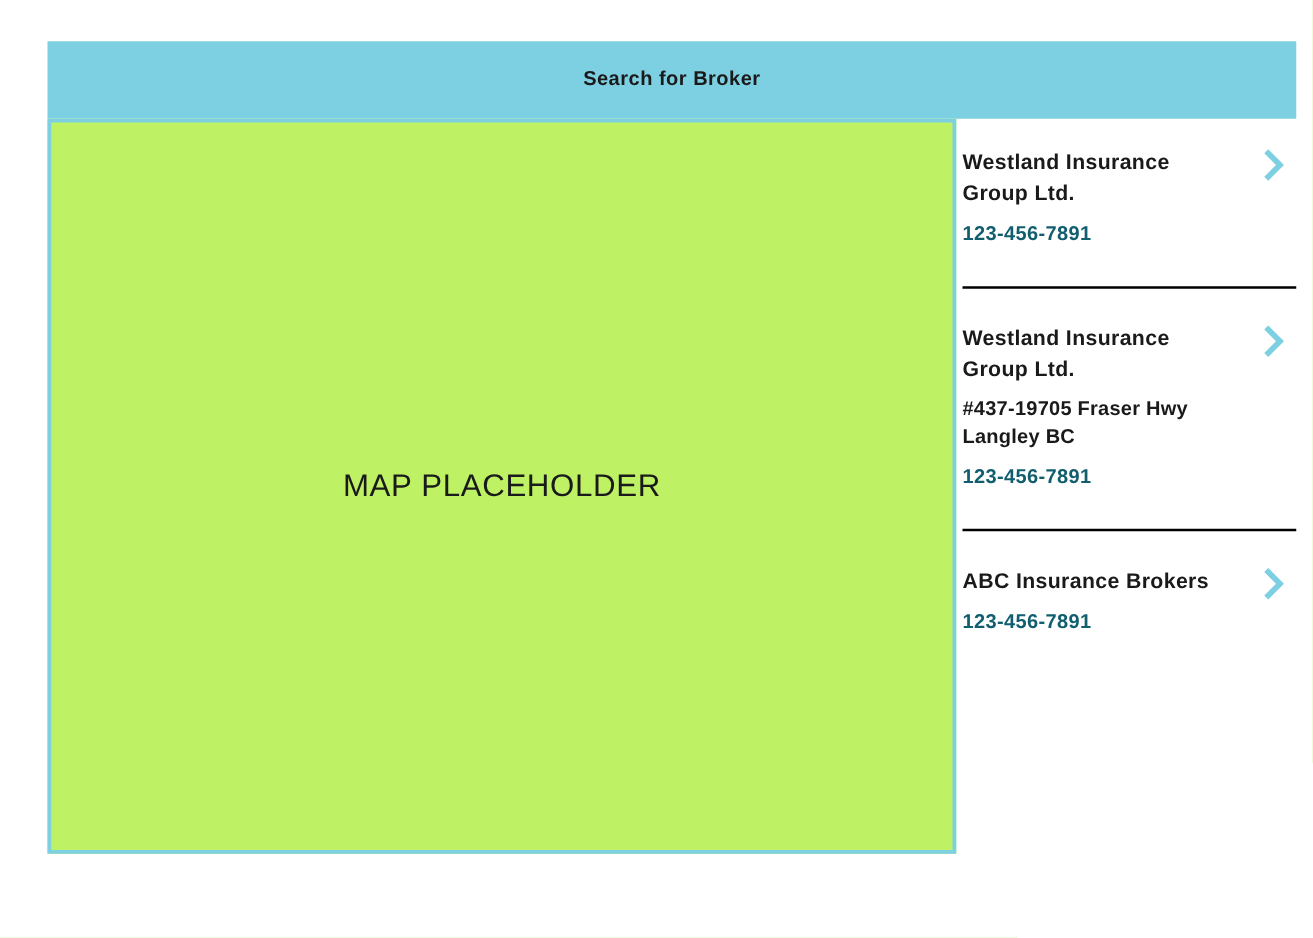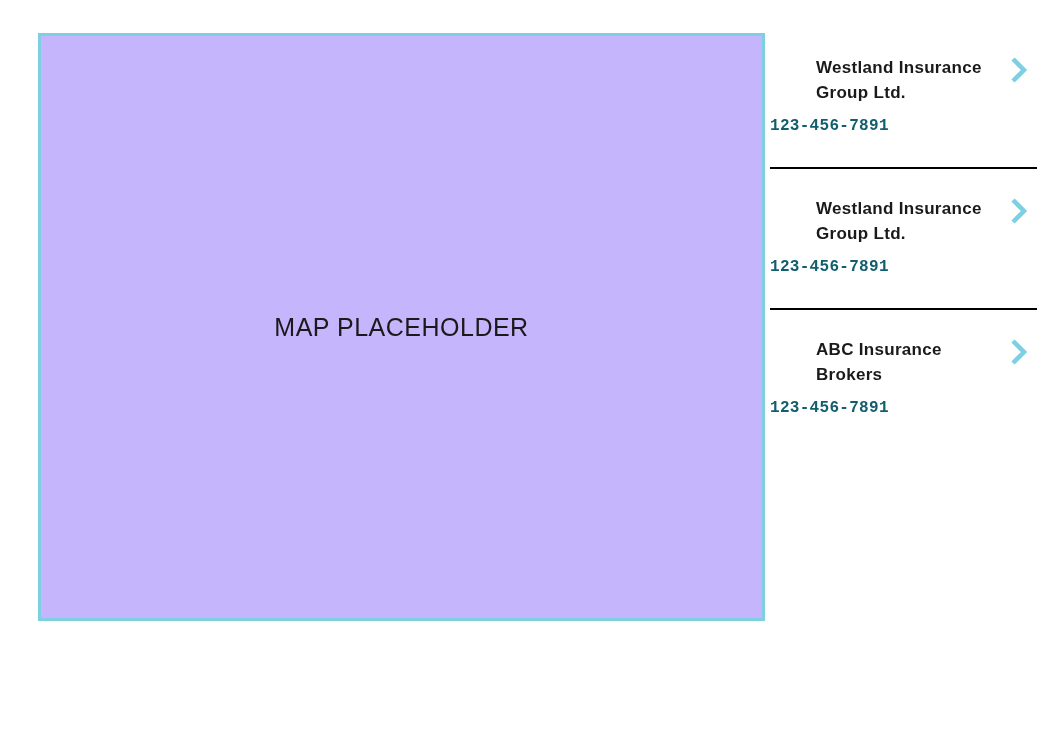--- a/index.html
+++ b/index.html
@@ -43,21 +43,21 @@
     color: var(--text-dark);
   }
   .content {
     display: flex;
     align-items: flex-start;
   }
   .map-box {
     width: 727px;
     height: 588px;
     border: 3px solid var(--accent-blue);
-    background: #c4b5fd;
+    background: #bef264;
     display: flex;
     align-items: center;
     justify-content: center;
     flex: none;
   }
   .map-label {
     font-size: 25px;
     font-weight: 400;
     letter-spacing: 0.5px;
     color: var(--text-dark);
@@ -84,59 +84,60 @@
     min-width: 0;
     flex: 1;
   }
   .broker-name {
     font-size: 17px;
     line-height: 25px;
     font-weight: 700;
     letter-spacing: 0.3px;
     white-space: pre-line;
     color: var(--text-dark);
-    margin-left: 46px;
   }
   .broker-address {
     margin-top: 9px;
     font-size: 16px;
     line-height: 22px;
     font-weight: 700;
     letter-spacing: 0.2px;
     white-space: pre-line;
     color: var(--text-dark);
   }
   .broker-phone {
     display: inline-block;
     margin-top: 12px;
     font-size: 16px;
     font-weight: 700;
     letter-spacing: 0.3px;
     color: var(--phone-teal);
     text-decoration: none;
     cursor: pointer;
-    font-family: Liberation Mono, monospace;
   }
   .chevron {
     flex: none;
     width: 20px;
     height: 28px;
     margin: 1px 9px 0 6px;
     color: var(--accent-blue);
     display: inline-flex;
     align-items: center;
     justify-content: center;
   }
   .chevron svg { display: block; }
 </style>
 </head>
 <body>
 
 <div class="app">
 
+  <header class="header">
+    <h1>Search for Broker</h1>
+  </header>
 
   <div class="content">
 
     <div class="map-box">
       <span class="map-label">MAP PLACEHOLDER</span>
     </div>
 
     <aside class="broker-list">
 
       <div class="broker-item">
@@ -149,20 +150,22 @@
           <svg width="20" height="28" viewBox="0 0 20 28" aria-hidden="true">
             <polyline points="5,3 16,14 5,25" fill="none" stroke="currentColor" stroke-width="4.5" stroke-linecap="butt" stroke-linejoin="miter"></polyline>
           </svg>
         </span>
       </div>
 
       <div class="broker-item">
         <div class="broker-info">
           <div class="broker-name">Westland Insurance
 Group Ltd.</div>
+          <div class="broker-address">#437-19705 Fraser Hwy
+Langley BC</div>
           <a class="broker-phone">123-456-7891</a>
         </div>
         <span class="chevron">
           <svg width="20" height="28" viewBox="0 0 20 28" aria-hidden="true">
             <polyline points="5,3 16,14 5,25" fill="none" stroke="currentColor" stroke-width="4.5" stroke-linecap="butt" stroke-linejoin="miter"></polyline>
           </svg>
         </span>
       </div>
 
       <div class="broker-item">

